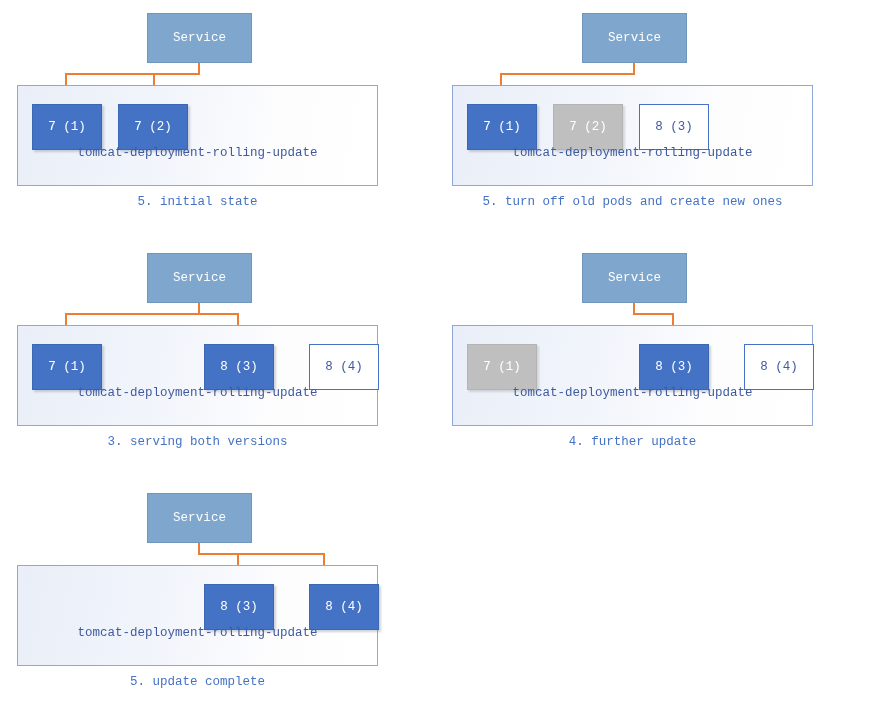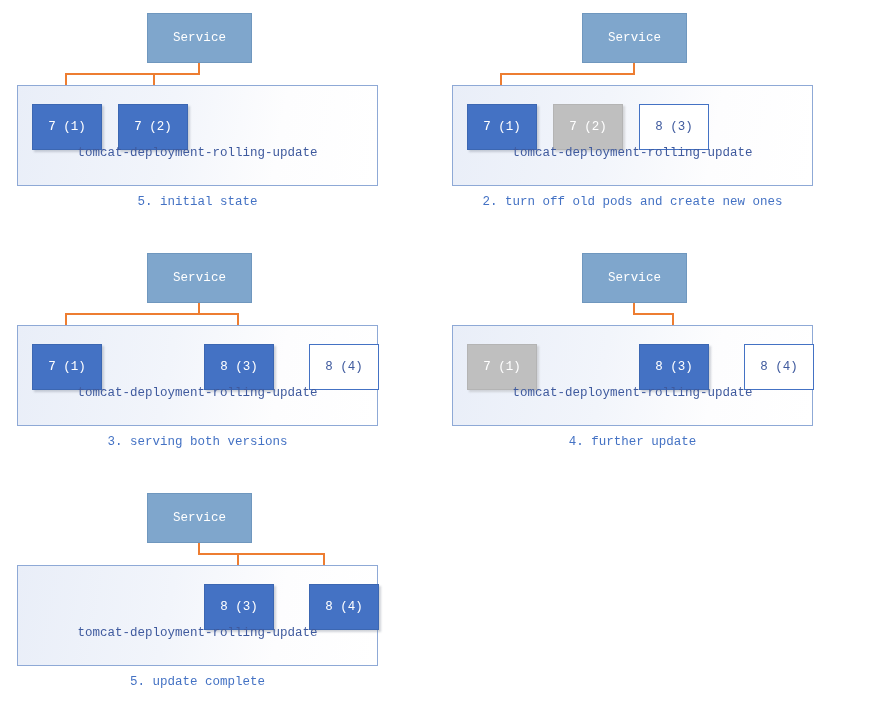--- a/index.html
+++ b/index.html
@@ -149,21 +149,21 @@
   </svg>
   <div class="service-box" style="left:147px; top:13px;">
     <span class="service-label">Service</span>
   </div>
   <div class="deployment">
     <div class="pod active slot1">7 (1)</div>
     <div class="pod terminating slot2">7 (2)</div>
     <div class="pod pending slot3">8 (3)</div>
     <div class="deployment-label">tomcat-deployment-rolling-update</div>
   </div>
-  <div class="caption">2. turn off old pods and create new ones</div>
+  <div class="caption">5. turn off old pods and create new ones</div>
 </div>
 
 <div class="panel" style="left:0px; top:240px;">
   <svg class="connector" viewBox="0 0 435 240">
     <path d="M199,63 L199,74 L66,74 L66,92" fill="none" stroke="#ED7D31" stroke-width="2"></path>
     <path d="M66,103 L60.5,91 L71.5,91 Z" fill="#ED7D31"></path>
     <path d="M199,74 L238,74 L238,92" fill="none" stroke="#ED7D31" stroke-width="2"></path>
     <path d="M238,103 L232.5,91 L243.5,91 Z" fill="#ED7D31"></path>
   </svg>
   <div class="service-box" style="left:147px; top:13px;">

